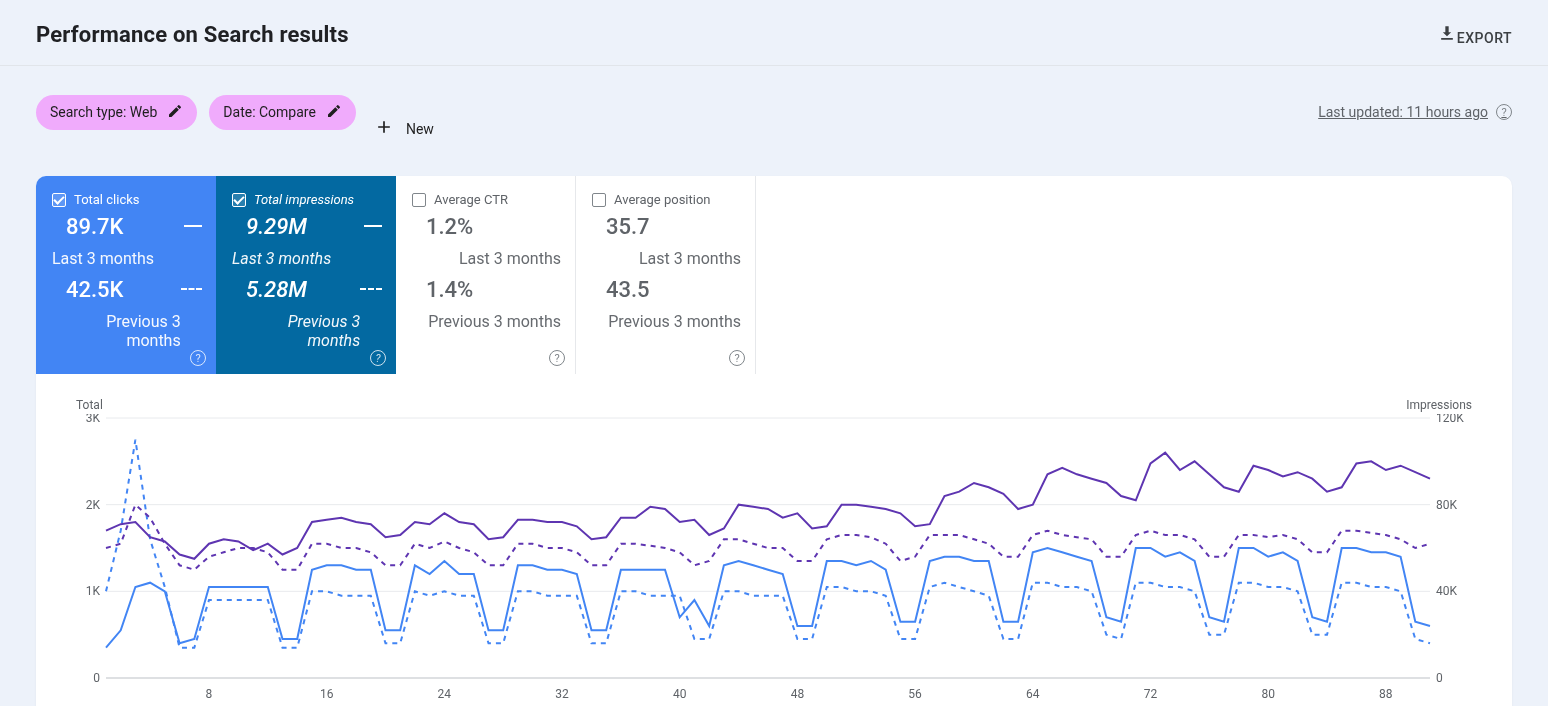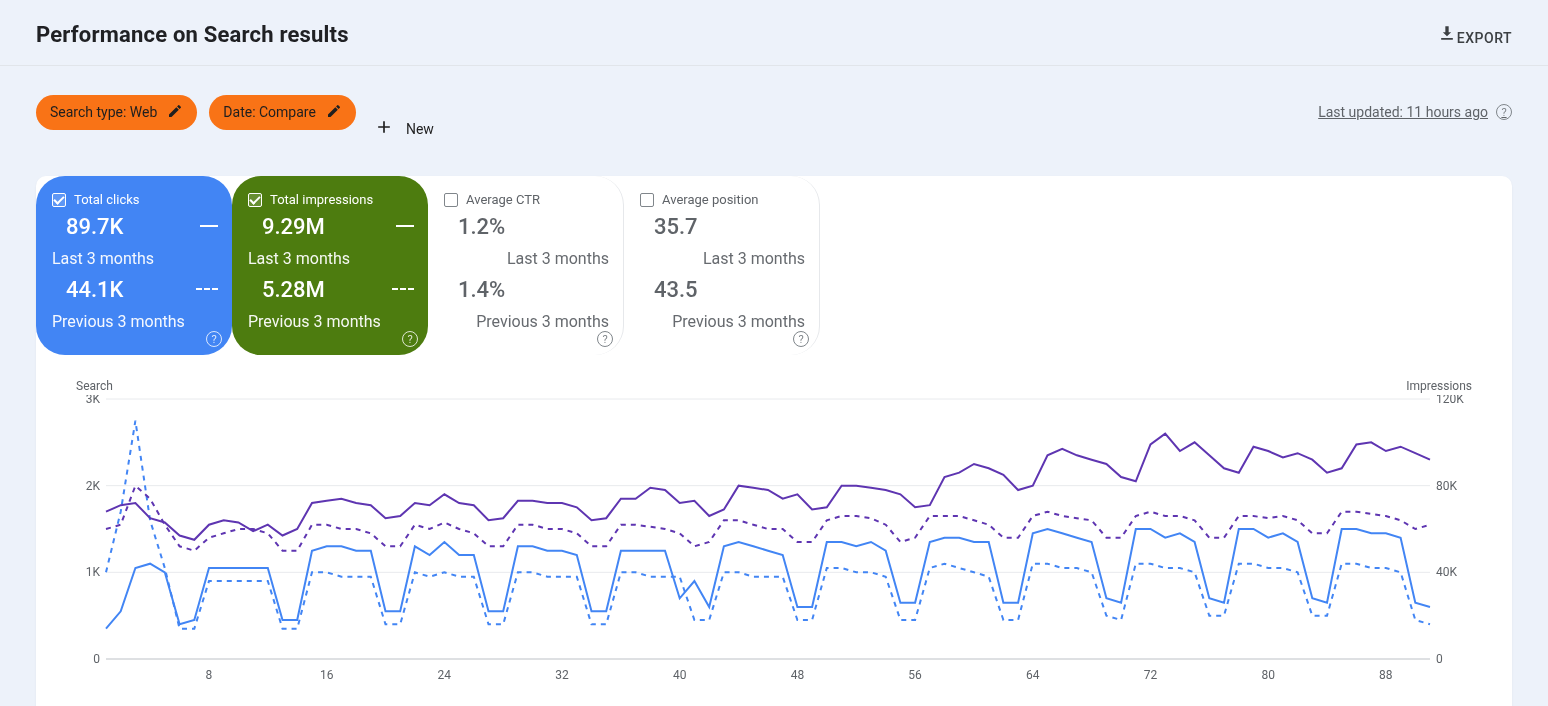--- a/index.html
+++ b/index.html
@@ -4,31 +4,31 @@
 <style>
   * { box-sizing: border-box; margin: 0; padding: 0; }
   html, body { width: 1548px; height: 706px; font-family: "Google Sans", Roboto, Arial, sans-serif; background:#edf2fa; color:#202124; }
   .page { width:100%; }
   .header-row { display:flex; align-items:center; justify-content:space-between; padding:22px 36px 18px 36px; border-bottom:1px solid #e1e5ea; }
   .header-title { font-size:22px; font-weight:700; color:#202124; letter-spacing:.2px; }
   .export-btn { display:flex; align-items:flex-end; color:#3c4043; font-size:14px; font-weight:500; letter-spacing:.5px; cursor:pointer; }
   .export-btn svg { width:20px; height:20px; fill:#3c4043; }
   .filters-row { display:flex; align-items:center; justify-content:space-between; padding:14px 36px 14px 36px; }
   .filters-left { display:flex; align-items:center; gap:12px; }
-  .chip { display:flex; align-items:center; gap:10px; background:#f97316; color:#1f1f1f; font-size:14px; padding:8px 14px; border-radius:18px; cursor:pointer; }
+  .chip { display:flex; align-items:center; gap:10px; background:#f0abfc; color:#1f1f1f; font-size:14px; padding:8px 14px; border-radius:18px; cursor:pointer; }
   .chip svg { width:16px; height:16px; fill:#1f1f1f; }
   .add-new { display:flex; align-items:center; gap:12px; font-size:14px; color:#1f1f1f; cursor:pointer; padding:4px 6px;margin-top:33px; }
   .add-new svg { width:20px; height:20px; fill:#1f1f1f; }
   .last-updated { display:flex; align-items:center; gap:8px; color:#5f6368; font-size:14px;text-decoration:underline; }
   .q-icon { width:16px; height:16px; border:1.2px solid currentColor; border-radius:50%; display:inline-flex; align-items:center; justify-content:center; font-size:11px; line-height:1; color:#80868b; }
   .card { margin:18px 36px 24px 36px; background:#fff; border-radius:10px; box-shadow:0 1px 2px rgba(60,64,67,.08); overflow:hidden; }
   .metric-tabs { display:flex; }
-  .mtab { width:196px; padding:16px 14px 14px 16px; border-right:1px solid #e6e8eb; position:relative; cursor:pointer;border-radius:29px; }
+  .mtab { width:180px; padding:16px 14px 14px 16px; border-right:1px solid #e6e8eb; position:relative; cursor:pointer; }
   .mtab.blue { background:#4285f4; color:#fff; border-right:none; }
-  .mtab.purple { background:#4d7c0f; color:#fff; border-right:none; }
+  .mtab.purple { background:#0369a1; color:#fff; border-right:none;font-style:italic; }
   .mtab .label-row { display:flex; align-items:center; gap:8px; font-size:13px; margin-bottom:8px; }
   .mtab.inactive .label-row { color:#5f6368; }
   .mtab .chk { width:14px; height:14px; border:1.5px solid currentColor; border-radius:2px; display:inline-flex; align-items:center; justify-content:center; }
   .mtab.blue .chk, .mtab.purple .chk { background:rgba(255,255,255,.15); border-color:#fff; }
   .mtab.blue .chk::after, .mtab.purple .chk::after { content:""; width:8px; height:4px; border-left:2px solid #fff; border-bottom:2px solid #fff; transform:rotate(-45deg); margin-bottom:2px; }
   .mtab.inactive .chk { border-color:#80868b; }
   .mtab .big { font-size:22px; font-weight:500; line-height:1.1;margin-left:14px; }
   .mtab .sub { font-size:16px; opacity:.95; margin-top:10px; margin-bottom:10px;text-align:right; }
   .mtab.inactive { color:#5f6368; }
   .mtab.inactive .big { color:#5f6368; }
@@ -100,21 +100,21 @@
           </div>
         <div class="row2">
           <div>
             <div class="big">89.7K</div>
             <div class="sub">Last 3 months</div>
           </div>
           <div class="dash-solid"></div>
         </div>
         <div class="row2">
           <div>
-            <div class="big">44.1K</div>
+            <div class="big">42.5K</div>
             <div class="sub">Previous 3 months</div>
           </div>
           <div class="dash-dotted"></div>
         </div>
         <span class="q-icon help" style="color:rgba(255,255,255,.8)">?</span>
       </div>
 
       <div class="mtab purple">
         <div class="label-row">
             <span class="chk"></span>
@@ -157,21 +157,21 @@
         <div class="big">35.7</div>
         <div class="sub">Last 3 months</div>
         <div class="big">43.5</div>
         <div class="sub">Previous 3 months</div>
         <span class="q-icon help">?</span>
       </div>
     </div>
 
     <div class="chart-wrap">
       <div class="axis-title-row">
-        <span>Search</span>
+        <span>Total</span>
         <span>Impressions</span>
       </div>
       <svg id="chart" class="chart-svg" viewBox="0 0 1404 290">
           <line x1="34" x2="1358" y1="264" y2="264" class="baseline"></line>
           <text x="28" y="268" text-anchor="end" class="ytick">0</text>
           <line x1="34" x2="1358" y1="177.33333333333334" y2="177.33333333333334" class="gridline"></line>
           <text x="28" y="181.33333333333334" text-anchor="end" class="ytick">1K</text>
           <line x1="34" x2="1358" y1="90.66666666666669" y2="90.66666666666669" class="gridline"></line>
           <text x="28" y="94.66666666666669" text-anchor="end" class="ytick">2K</text>
           <line x1="34" x2="1358" y1="4" y2="4" class="gridline"></line>

